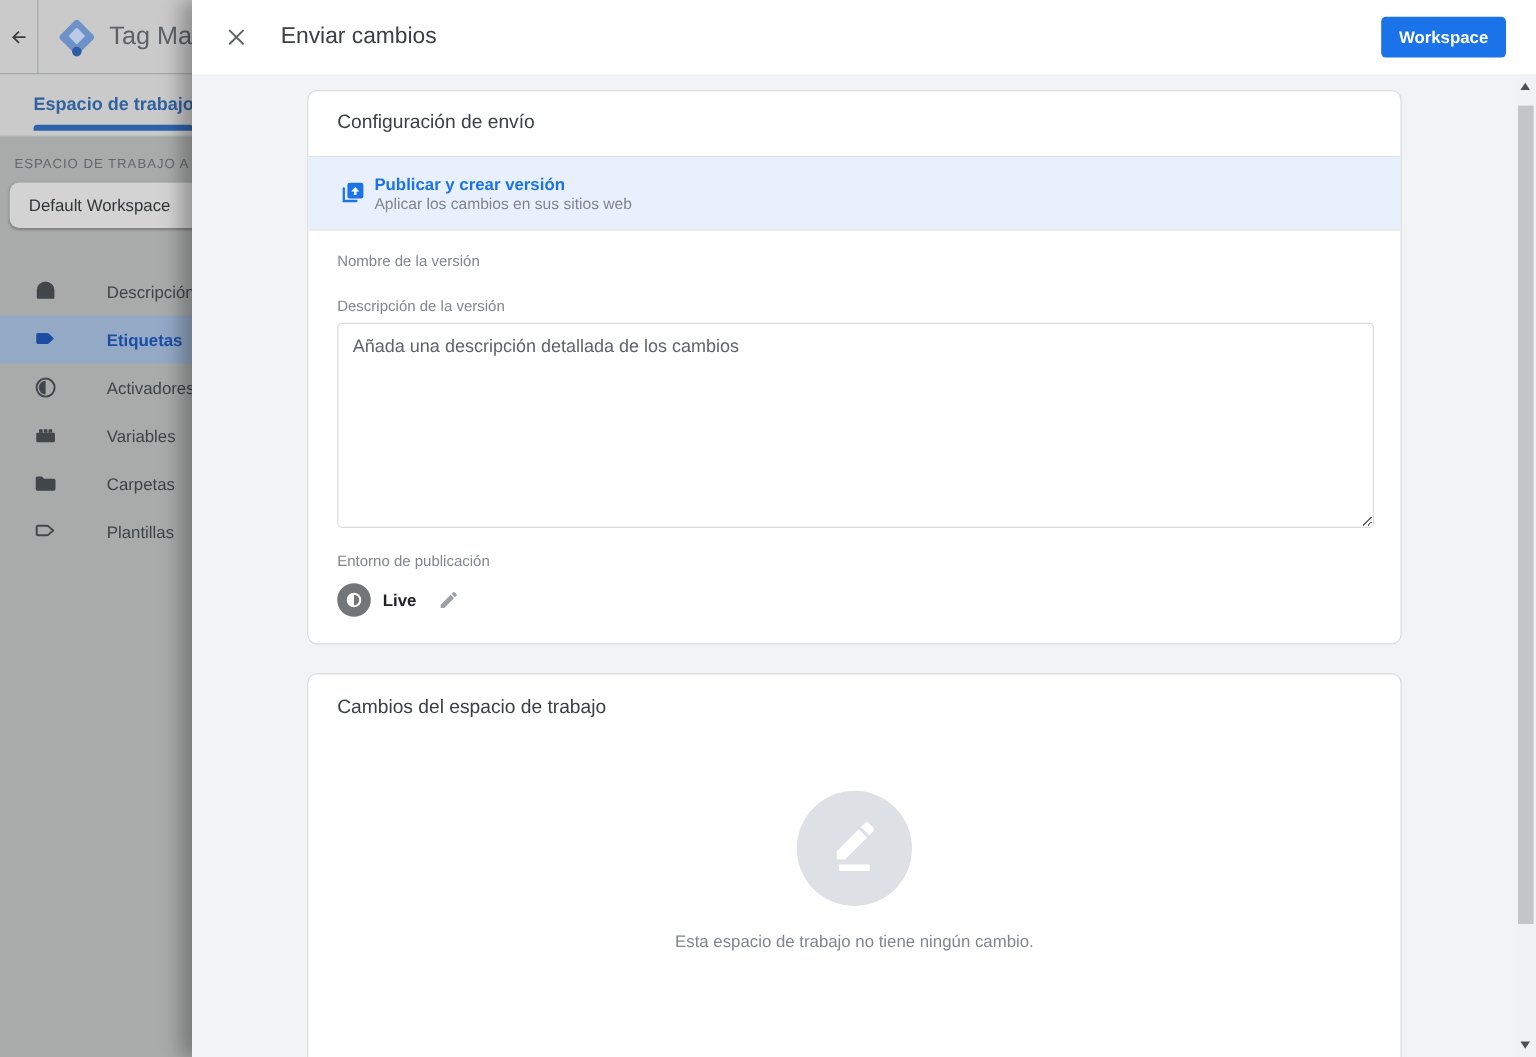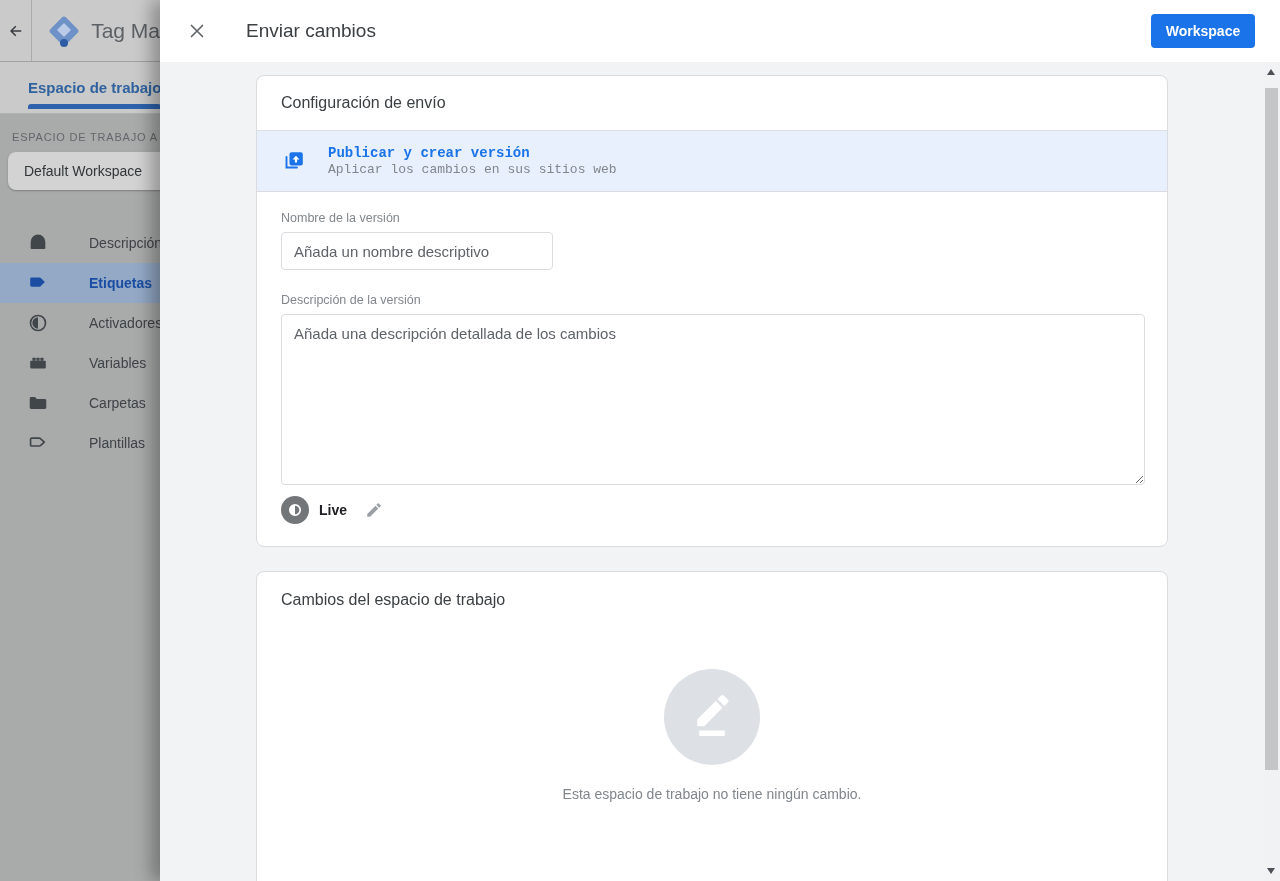--- a/index.html
+++ b/index.html
@@ -34,35 +34,35 @@
   .nav-row.selected { background:#93a9c6; }
   .nav-row.selected .nlabel { color:#1b4ea3; font-weight:bold; }
   .ic-gray { fill:#41464b; }
   .ic-gray-stroke { stroke:#41464b; fill:none; stroke-width:1.8px; }
   .ic-blue { fill:#1b4ea3; }
 
   
   .overlay { position:absolute; left:160px; top:0; width:1120px; height:881px; background:#f1f3f4; box-shadow:-9px 0 16px rgba(0,0,0,0.30); }
   .dialog-header { position:absolute; left:0; top:0; width:100%; height:62px; background:#ffffff; display:flex; align-items:center; padding:0 25px; }
   .close-btn { width:24px; height:24px; display:flex; align-items:center; justify-content:center; cursor:pointer; }
-  .dialog-title { margin-left:37px; font-size:19px; color:#3c4043; white-space:nowrap; }
+  .dialog-title { margin-left:25px; font-size:19px; color:#3c4043; white-space:nowrap; }
   .header-spacer { flex:1; }
   .publish-btn { width:104px; height:34px; background:#1a73e8; color:#ffffff; border:none; border-radius:4px; font-size:14px; font-weight:bold; font-family:"Liberation Sans", sans-serif; cursor:pointer; }
 
   .dialog-body { position:absolute; left:0; top:62px; right:17px; bottom:0; overflow:hidden; padding:13px 0 0 96px; }
   .card { width:912px; background:#ffffff; border:1px solid #dadce0; border-radius:8px; overflow:hidden; }
   .card-head { height:55px; display:flex; align-items:center; padding:0 24px; font-size:16px; color:#3c4043; }
   .card1 .card-head { border-bottom:1px solid #e0e0e0; }
 
   .options { display:flex; height:61px; border-bottom:1px solid #dadce0; }
   .option { flex:1; display:flex; align-items:center; padding-left:25px; cursor:pointer; background:#ffffff; }
   .option.selected { background:#e8f0fe; }
   .option + .option { border-left:1px solid #dadce0; }
   .opt-icon { width:24px; height:24px; flex:0 0 24px; }
-  .opt-texts { margin-left:22px;font-family:Liberation Mono, monospace; }
+  .opt-texts { margin-left:6px; }
   .opt-title { font-size:14px; font-weight:bold; color:#3c4043; line-height:17px; }
   .option.selected .opt-title { color:#1a73e8; }
   .opt-sub { font-size:13px; color:#80868b; line-height:16px; }
 
   .card-body { padding:19px 24px 22px; }
   .field-label { display:block; font-size:12.5px; color:#80868b; }
   .name-input { display:block; margin-top:7px; width:272px; height:38px; border:1px solid #dadce0; border-radius:4px; padding:0 12px; font-size:15px; color:#202124; font-family:"Liberation Sans", sans-serif; background:#fff; }
   .name-input::placeholder { color:#5f6368; opacity:1; }
   .desc-label { margin-top:23px; }
   .desc-area { display:block; margin-top:7px; width:864px; height:171px; border:1px solid #dadce0; border-radius:4px; padding:10px 12px; font-size:15px; color:#202124; font-family:"Liberation Sans", sans-serif; resize:both; background:#fff; }
@@ -188,23 +188,23 @@
               </svg>
             <div class="opt-texts">
               <div class="opt-title">Publicar y crear versión</div>
               <div class="opt-sub">Aplicar los cambios en sus sitios web</div>
             </div>
           </div>
         </div>
 
         <div class="card-body">
           <label class="field-label">Nombre de la versión</label>
-          <input class="name-input" type="text" placeholder="Añada un nombre descriptivo" style="">
           <label class="field-label desc-label">Descripción de la versión</label>
           <textarea class="desc-area" placeholder="Añada una descripción detallada de los cambios" style=""></textarea>
+          <label class="field-label env-label">Entorno de publicación</label>
           <div class="env-row">
             <div class="env-circle">
               <svg width="16" height="16" viewBox="0 0 16 16">
                   <circle cx="8" cy="8" r="5.2" stroke="#ffffff" stroke-width="1.7" fill="none"></circle>
                   <path d="M8 2.8A5.2 5.2 0 0 0 8 13.2z" fill="#ffffff"></path>
                 </svg>
             </div>
             <span class="env-name">Live</span>
             <svg class="env-edit" viewBox="0 0 24 24">
                 <path fill="#9aa0a6" d="M3 17.25V21h3.75L17.81 9.94l-3.75-3.75L3 17.25zM20.71 7.04c.39-.39.39-1.02 0-1.41l-2.34-2.34c-.39-.39-1.02-.39-1.41 0l-1.83 1.83 3.75 3.75 1.83-1.83z"></path>

